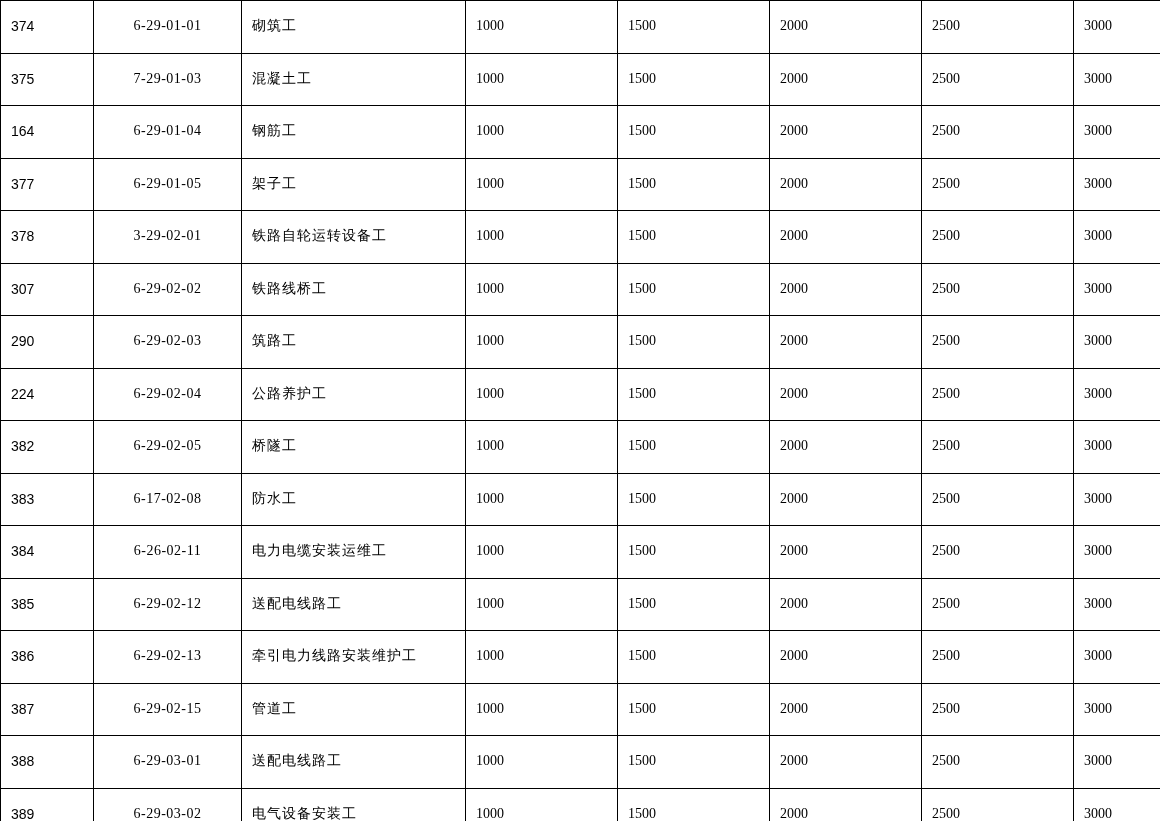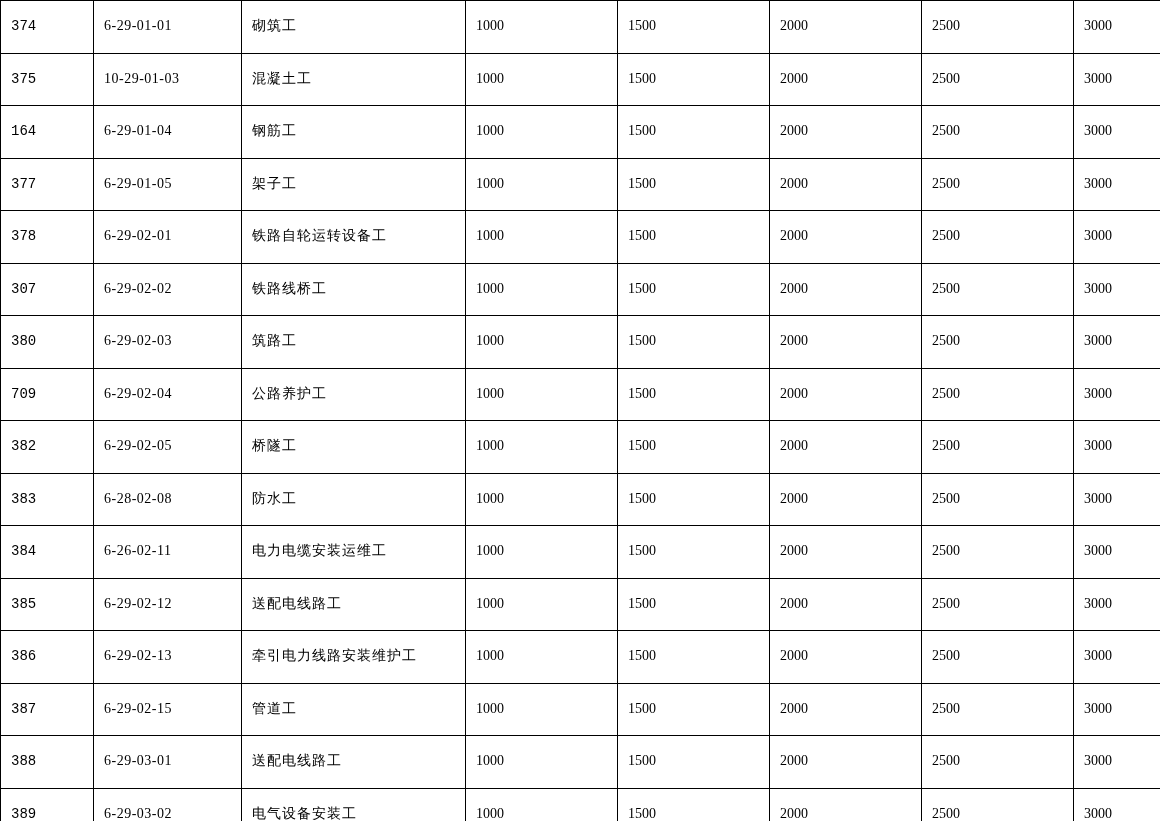--- a/index.html
+++ b/index.html
@@ -23,22 +23,22 @@
   #doc-table td {
     border: 1px solid #000000;
     padding: 0 10px;
     height: 51.5px;
     font-size: 14px;
     line-height: 1.2;
     vertical-align: middle;
     white-space: nowrap;
     overflow: hidden;
   }
-  td.col-index   { width: 72px;  font-family: Liberation Mono, monospace; }
-  td.col-code    { width: 127px; font-family: "Liberation Serif", serif; letter-spacing: 0.5px; }
+  td.col-index   { width: 72px;  font-family: Liberation Sans, sans-serif; }
+  td.col-code    { width: 127px; font-family: "Liberation Serif", serif; letter-spacing: 0.5px; text-align: center; }
   td.col-name    { width: 203px; font-family: Liberation Serif, serif; font-size: 14px; letter-spacing: 1px; }
   td.col-v1,
   td.col-v2,
   td.col-v3,
   td.col-v4      { width: 131px; }
   td.col-v5      { width: 190px; }
   .cell-text {
     display: block;
   }
 </style>
@@ -71,21 +71,21 @@
         </td>
         <td class="col-v5">
           <span class="cell-text">3000</span>
         </td>
       </tr>
       <tr>
         <td class="col-index">
           <span class="cell-text">375</span>
         </td>
         <td class="col-code">
-          <span class="cell-text">10-29-01-03</span>
+          <span class="cell-text">7-29-01-03</span>
         </td>
         <td class="col-name">
           <span class="cell-text">混凝土工</span>
         </td>
         <td class="col-v1">
           <span class="cell-text">1000</span>
         </td>
         <td class="col-v2">
           <span class="cell-text">1500</span>
         </td>
@@ -149,21 +149,21 @@
         </td>
         <td class="col-v5">
           <span class="cell-text">3000</span>
         </td>
       </tr>
       <tr>
         <td class="col-index">
           <span class="cell-text">378</span>
         </td>
         <td class="col-code">
-          <span class="cell-text">6-29-02-01</span>
+          <span class="cell-text">3-29-02-01</span>
         </td>
         <td class="col-name">
           <span class="cell-text">铁路自轮运转设备工</span>
         </td>
         <td class="col-v1">
           <span class="cell-text">1000</span>
         </td>
         <td class="col-v2">
           <span class="cell-text">1500</span>
         </td>
@@ -198,21 +198,21 @@
         </td>
         <td class="col-v4">
           <span class="cell-text">2500</span>
         </td>
         <td class="col-v5">
           <span class="cell-text">3000</span>
         </td>
       </tr>
       <tr>
         <td class="col-index">
-          <span class="cell-text">380</span>
+          <span class="cell-text">290</span>
         </td>
         <td class="col-code">
           <span class="cell-text">6-29-02-03</span>
         </td>
         <td class="col-name">
           <span class="cell-text">筑路工</span>
         </td>
         <td class="col-v1">
           <span class="cell-text">1000</span>
         </td>
@@ -224,21 +224,21 @@
         </td>
         <td class="col-v4">
           <span class="cell-text">2500</span>
         </td>
         <td class="col-v5">
           <span class="cell-text">3000</span>
         </td>
       </tr>
       <tr>
         <td class="col-index">
-          <span class="cell-text">709</span>
+          <span class="cell-text">224</span>
         </td>
         <td class="col-code">
           <span class="cell-text">6-29-02-04</span>
         </td>
         <td class="col-name">
           <span class="cell-text">公路养护工</span>
         </td>
         <td class="col-v1">
           <span class="cell-text">1000</span>
         </td>
@@ -279,21 +279,21 @@
         </td>
         <td class="col-v5">
           <span class="cell-text">3000</span>
         </td>
       </tr>
       <tr>
         <td class="col-index">
           <span class="cell-text">383</span>
         </td>
         <td class="col-code">
-          <span class="cell-text">6-28-02-08</span>
+          <span class="cell-text">6-17-02-08</span>
         </td>
         <td class="col-name">
           <span class="cell-text">防水工</span>
         </td>
         <td class="col-v1">
           <span class="cell-text">1000</span>
         </td>
         <td class="col-v2">
           <span class="cell-text">1500</span>
         </td>

